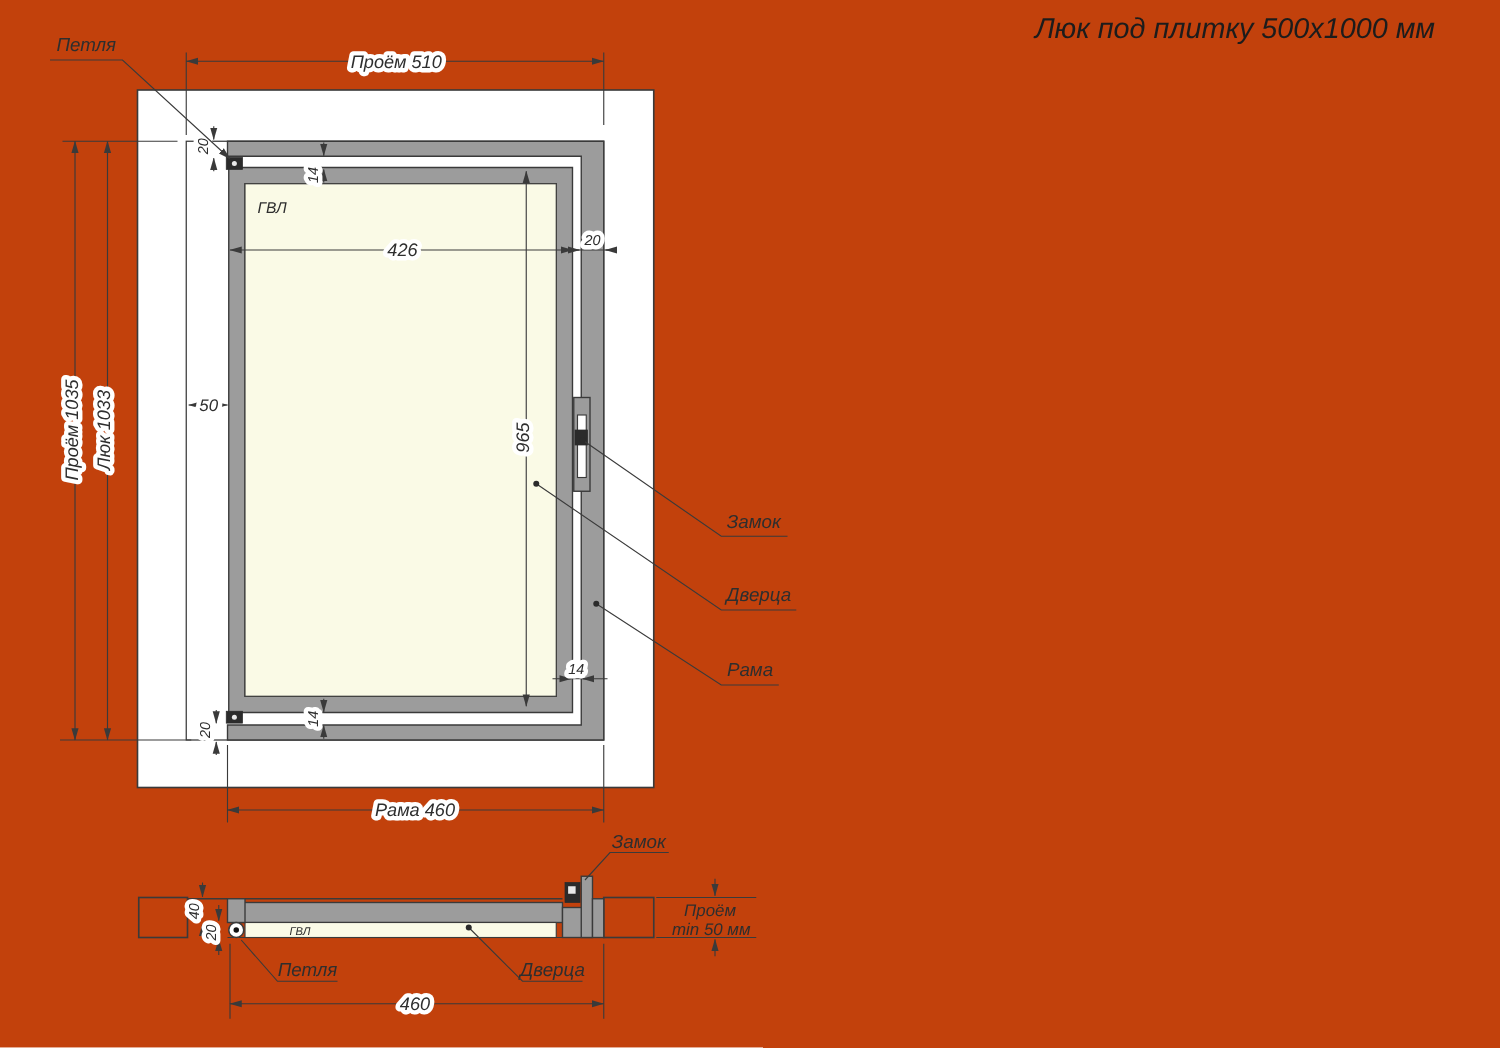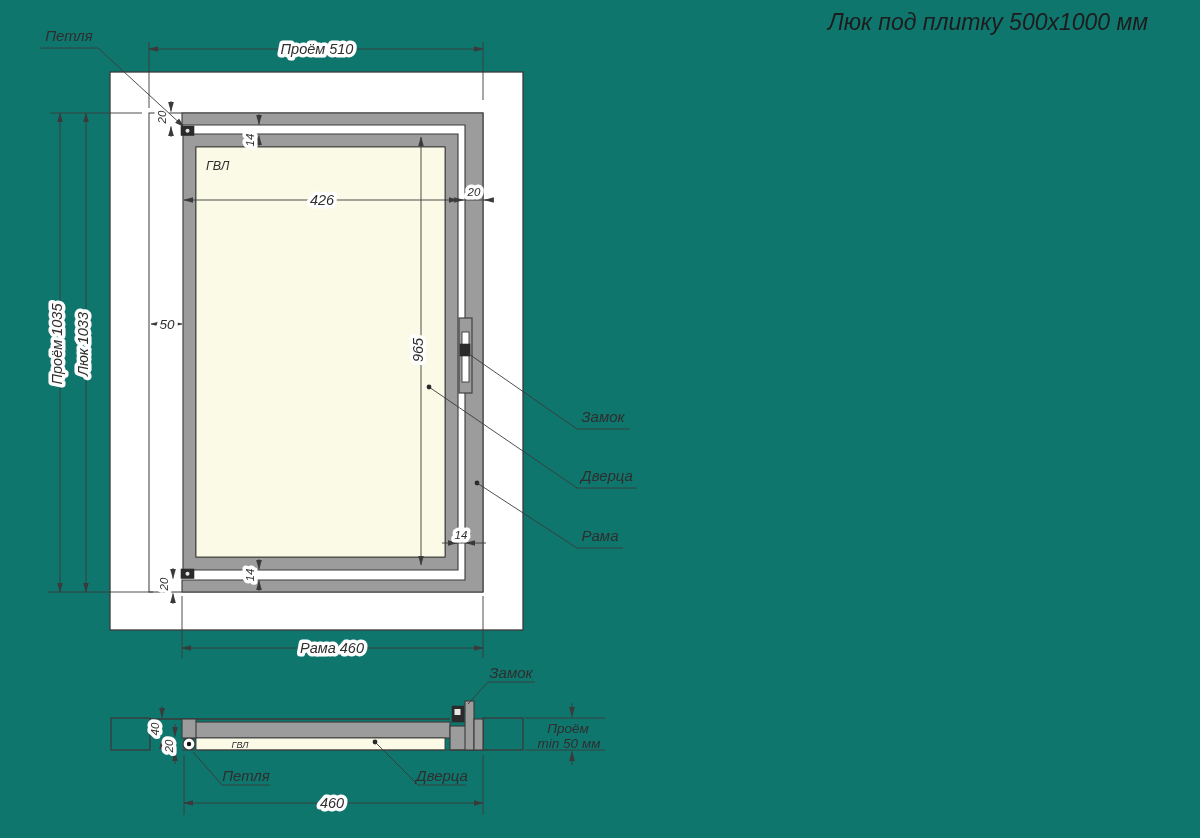--- a/index.html
+++ b/index.html
@@ -1,16 +1,16 @@
 <!DOCTYPE html>
 <html><head>
 <meta charset="utf-8">
 <style>
   html,body{margin:0;padding:0;background:#fff;}
-  .page{width:1200px;height:838px;position:relative;background:#0f766e;overflow:hidden;}
+  .page{width:1200px;height:838px;position:relative;background:#c2410c;overflow:hidden;}
   svg{display:block;}
   .t{font-family:"Liberation Sans",sans-serif;font-style:italic;fill:#2e2e2e;}
   .s23{font-size:23px;fill:#1c1c1c;}
   .s15{font-size:15px;}
   .s14{font-size:14.5px;}
   .s13{font-size:13.5px;}
   .s12{font-size:12.5px;}
   .s11{font-size:11.5px;}
   .s9{font-size:9px;}
   .halo{paint-order:stroke;stroke:#ffffff;stroke-width:7px;stroke-linejoin:round;}

